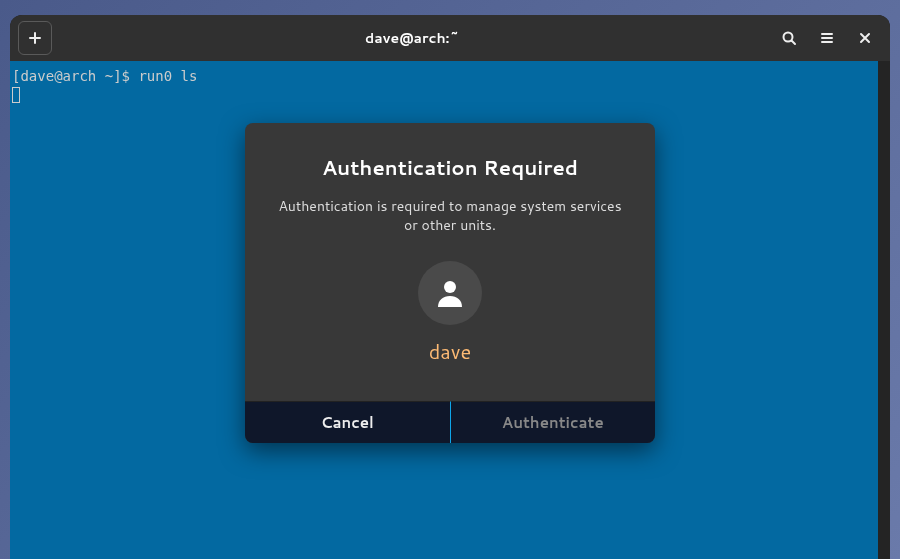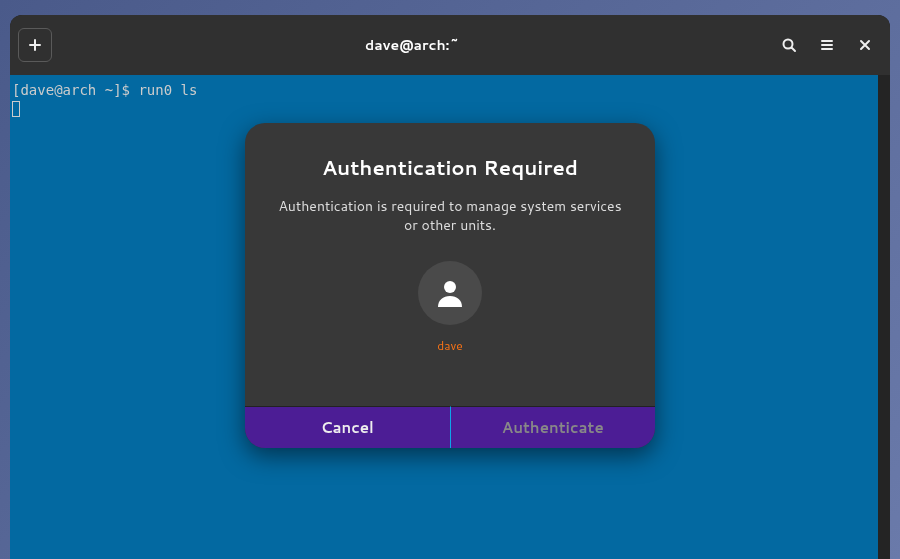--- a/index.html
+++ b/index.html
@@ -14,21 +14,21 @@
   .window {
     position: absolute;
     left: 10px; right: 10px; top: 15px; bottom: 0;
     background: #1a1a1a;
     border-radius: 12px 12px 0 0;
     overflow: hidden;
     display: flex;
     flex-direction: column;
   }
   .titlebar {
-    height: 60px;
+    height: 46px;
     background: #303030;
     display: flex;
     align-items: center;
     padding: 0 8px;
     gap: 8px;
   }
   .tb-btn {
     width: 34px; height: 34px;
     border-radius: 6px;
     display: flex; align-items: center; justify-content: center;
@@ -64,21 +64,21 @@
     margin-top: 2px;
   }
 
   
   .dialog {
     position: absolute;
     left: 50%; top: 123px;
     transform: translateX(-50%);
     width: 410px;
     background: #383838;
-    border-radius: 20px;
+    border-radius: 8px;
     overflow: hidden;
     color: #fff;
     box-shadow: 0 8px 24px rgba(0,0,0,0.5);
   }
   .dlg-body {
     padding: 30px 28px 28px;
     display: flex;
     flex-direction: column;
     align-items: center;
     text-align: center;
@@ -95,23 +95,23 @@
     margin-bottom: 26px;
   }
   .avatar {
     width: 64px; height: 64px;
     border-radius: 50%;
     background: #4a4a4a;
     display: flex; align-items: center; justify-content: center;
     margin-bottom: 12px;
   }
   .username {
-    font-size: 12px;
-    color: #f97316;
-    margin-bottom: 24px;
+    font-size: 20px;
+    color: #fdba74;
+    margin-bottom: 8px;
   }
   .password-row {
     position: relative;
     width: 308px;
   }
   .password-input {
     width: 100%;
     height: 36px;
     background: #3a3a3a;
     border: 2px solid #6a7a9a;
@@ -134,21 +134,21 @@
 
   .dlg-buttons {
     display: flex;
     height: 42px;
   }
   .dlg-btn {
     flex: 1;
     display: flex; align-items: center; justify-content: center;
     font-size: 15px;
     font-weight: 600;
-    background: #4c1d95;
+    background: #0f172a;
     color: #eee;
     border-top: 1px solid #222;
   }
   .dlg-btn + .dlg-btn { border-left: 1px solid #0ea5e9; }
   .dlg-btn.disabled { color: #888; }
 
   svg { pointer-events: none; }
 </style>
 </head>
 <body>

